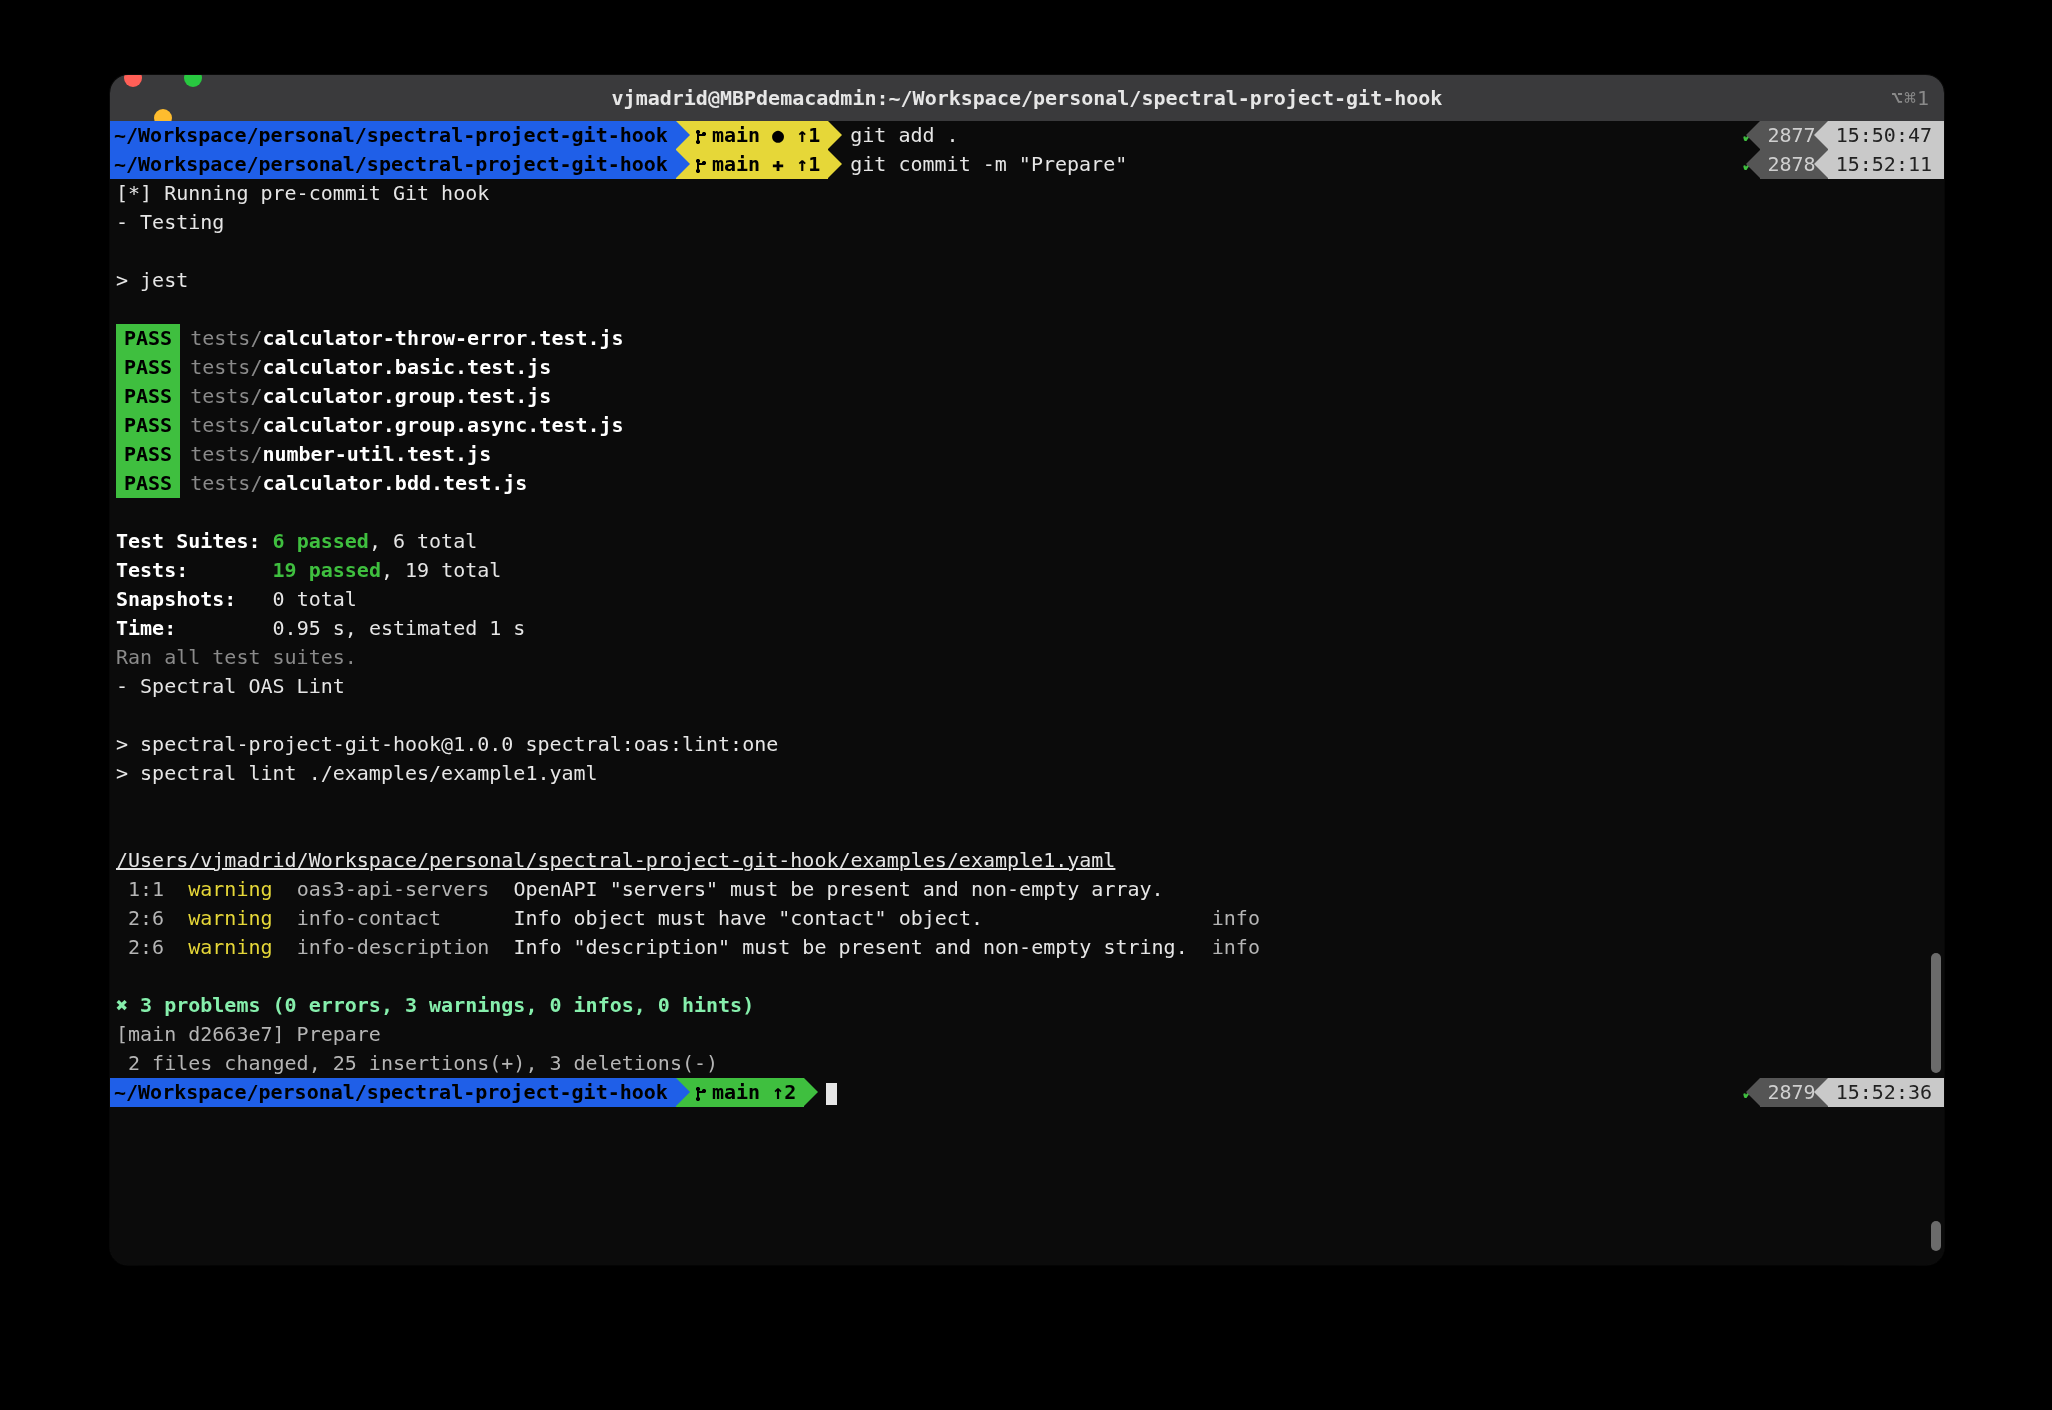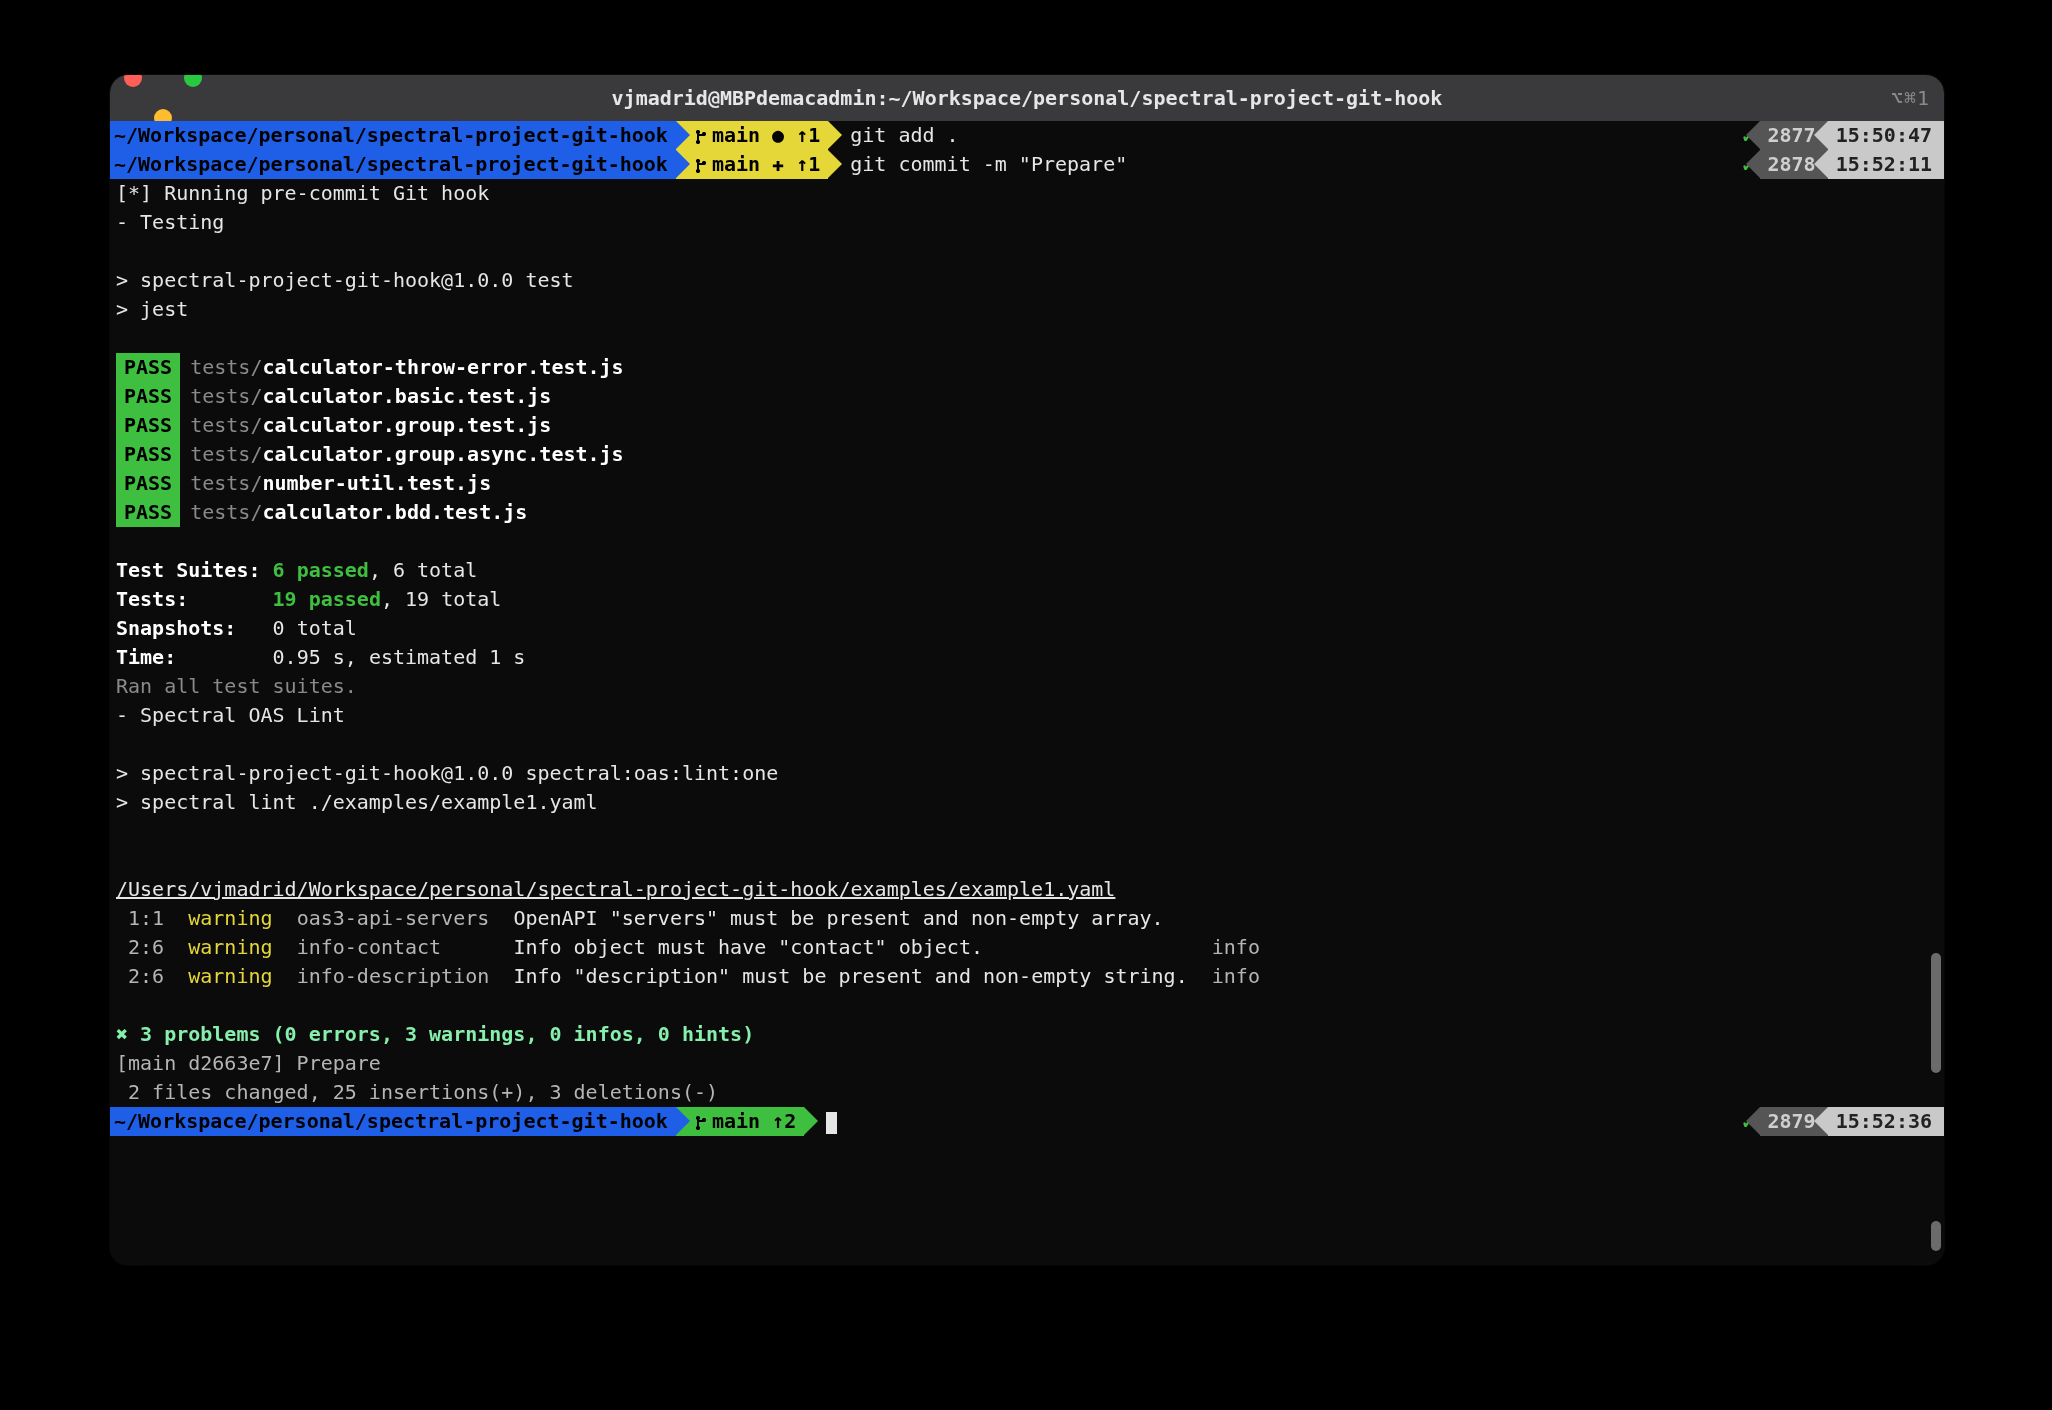--- a/index.html
+++ b/index.html
@@ -88,21 +88,20 @@
   .seg-blue, .seg-yellow, .seg-green { font-weight:600; }
   .seg .txt-black { color:#000; }
 
   .cmd { padding-left: 22px; color:#e6e6e6; }
 
   .rseg {
     position: relative;
     display:inline-flex; align-items:center;
     padding:0 12px 0 8px; height:29px;
     white-space:pre;
-    font-weight:bold;
   }
   .rseg::before{
     content:"";
     position:absolute; left:-14px; top:0;
     border-top:14.5px solid transparent;
     border-bottom:14.5px solid transparent;
     border-right:14px solid currentColor;
   }
   .rseg-grey{ background:#555; color:#cfcfcf; }
   .rseg-grey::before{ color:#555; }
@@ -199,21 +198,20 @@
         <span class="right-cluster">
           <span class="check">✔</span>
           <span class="rseg rseg-grey">2878</span>
           <span class="rseg rseg-lgrey">15:52:11</span>
         </span>
       </div>
 
       <div class="plain">[*] Running pre-commit Git hook</div>
       <div class="plain">- Testing</div>
       <div class="plain">&nbsp;</div>
-      <div class="plain">&gt; spectral-project-git-hook@1.0.0 test</div>
       <div class="plain">&gt; jest</div>
       <div class="plain">&nbsp;</div>
 
       <div id="tests-container">
           <div class="plain test-line"><span class="pass-badge">PASS</span><span class="dim">tests/</span><span class="bold">calculator-throw-error.test.js</span></div>
           <div class="plain test-line"><span class="pass-badge">PASS</span><span class="dim">tests/</span><span class="bold">calculator.basic.test.js</span></div>
           <div class="plain test-line"><span class="pass-badge">PASS</span><span class="dim">tests/</span><span class="bold">calculator.group.test.js</span></div>
           <div class="plain test-line"><span class="pass-badge">PASS</span><span class="dim">tests/</span><span class="bold">calculator.group.async.test.js</span></div>
           <div class="plain test-line"><span class="pass-badge">PASS</span><span class="dim">tests/</span><span class="bold">number-util.test.js</span></div>
           <div class="plain test-line"><span class="pass-badge">PASS</span><span class="dim">tests/</span><span class="bold">calculator.bdd.test.js</span></div>

